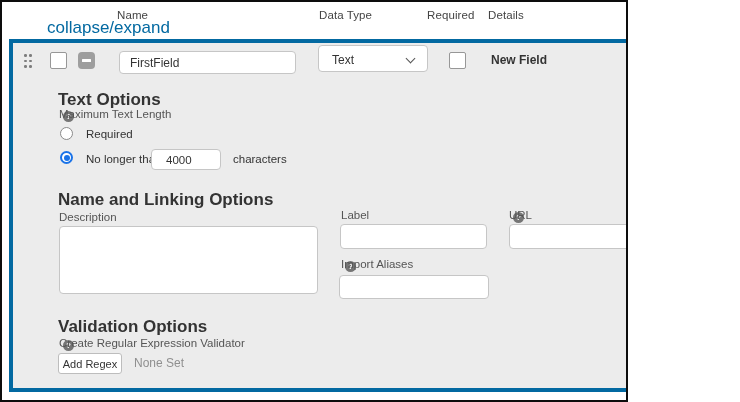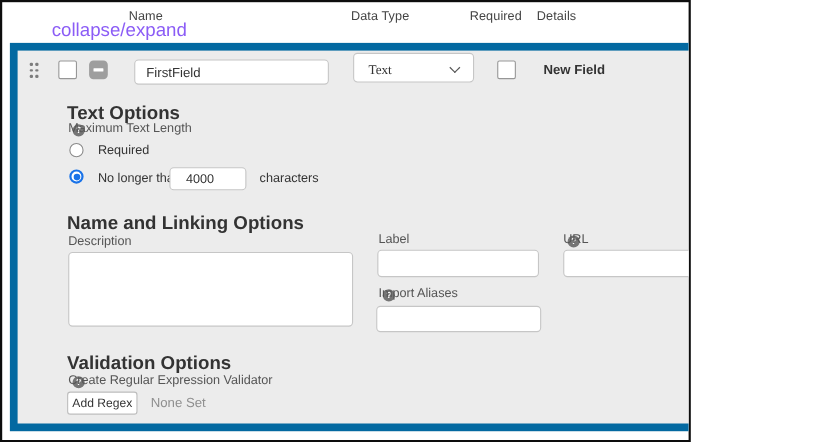--- a/index.html
+++ b/index.html
@@ -13,31 +13,31 @@
 
   
   .col-header {
     position:absolute; top:7px; font-size:11.5px; color:#444;
     letter-spacing:.1px; white-space:nowrap;
   }
 
   
   .annotation-text {
     position:absolute; left:45px; top:16px; font-size:17px;
-    color:#8b5cf6; white-space:nowrap;
+    color:#0369a1; white-space:nowrap;
   }
   .annotation-ellipse {
     position:absolute; left:66px; top:41px; width:30px; height:29px;
     border:3px solid #e0521f; border-radius:50%; background:transparent;
   }
 
   
   .panel {
     position:absolute; left:7px; top:37px; width:721px; height:353px;
-    background:#ececec; border:7px solid #0369a1;
+    background:#ececec; border:4px solid #0369a1;
   }
   .panel * { position:absolute; }
 
   
   .drag-handle {
     left:10px; top:10px; width:10px; height:16px;
     display:grid; grid-template-columns:1fr 1fr; grid-template-rows:1fr 1fr 1fr;
     justify-items:center; align-items:center; cursor:grab;
   }
   .drag-handle i { position:static; width:2.5px; height:2.5px; background:#7d7d7d; border-radius:50%; }
@@ -58,21 +58,21 @@
 
   .text-input {
     background:#fff; border:1px solid #c6c6c6; border-radius:4px;
     font-family:"Liberation Sans", sans-serif; font-size:12px; color:#333;
     padding:0 10px; outline:none;
   }
   .name-input { left:106px; top:8px; width:177px; height:23px; }
 
   .select {
     left:305px; top:2px; width:110px; height:27px; background:#fff;
-    border:1px solid #c6c6c6; border-radius:4px; cursor:pointer;font-family:Liberation Serif, serif;
+    border:1px solid #c6c6c6; border-radius:4px; cursor:pointer;
   }
   .select .sel-value { position:absolute; left:13px; top:7px; font-size:12px; color:#333; }
   .select .chevron {
     position:absolute; right:12px; top:9px; width:8px; height:8px;
   }
   .select .chevron::before {
     content:""; position:absolute; left:0; top:0; width:6px; height:6px;
     border-right:1.6px solid #555; border-bottom:1.6px solid #555;
     transform:rotate(45deg);
   }

